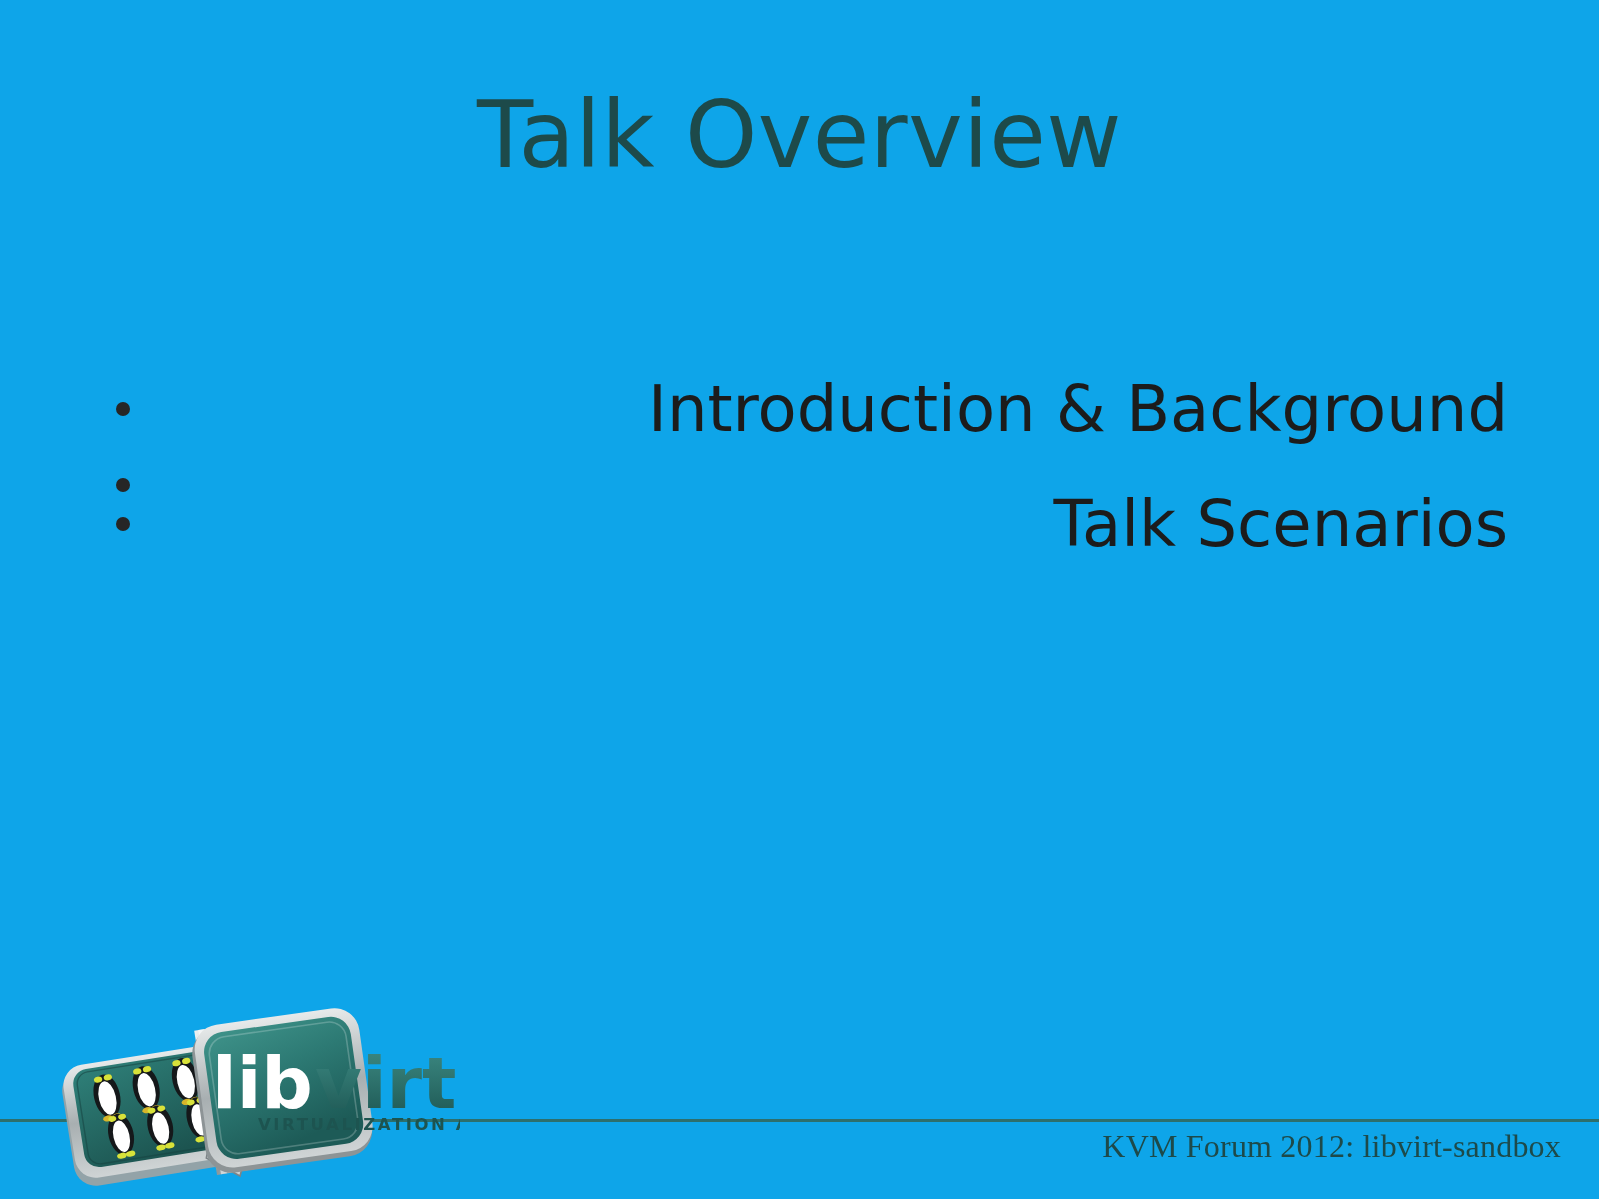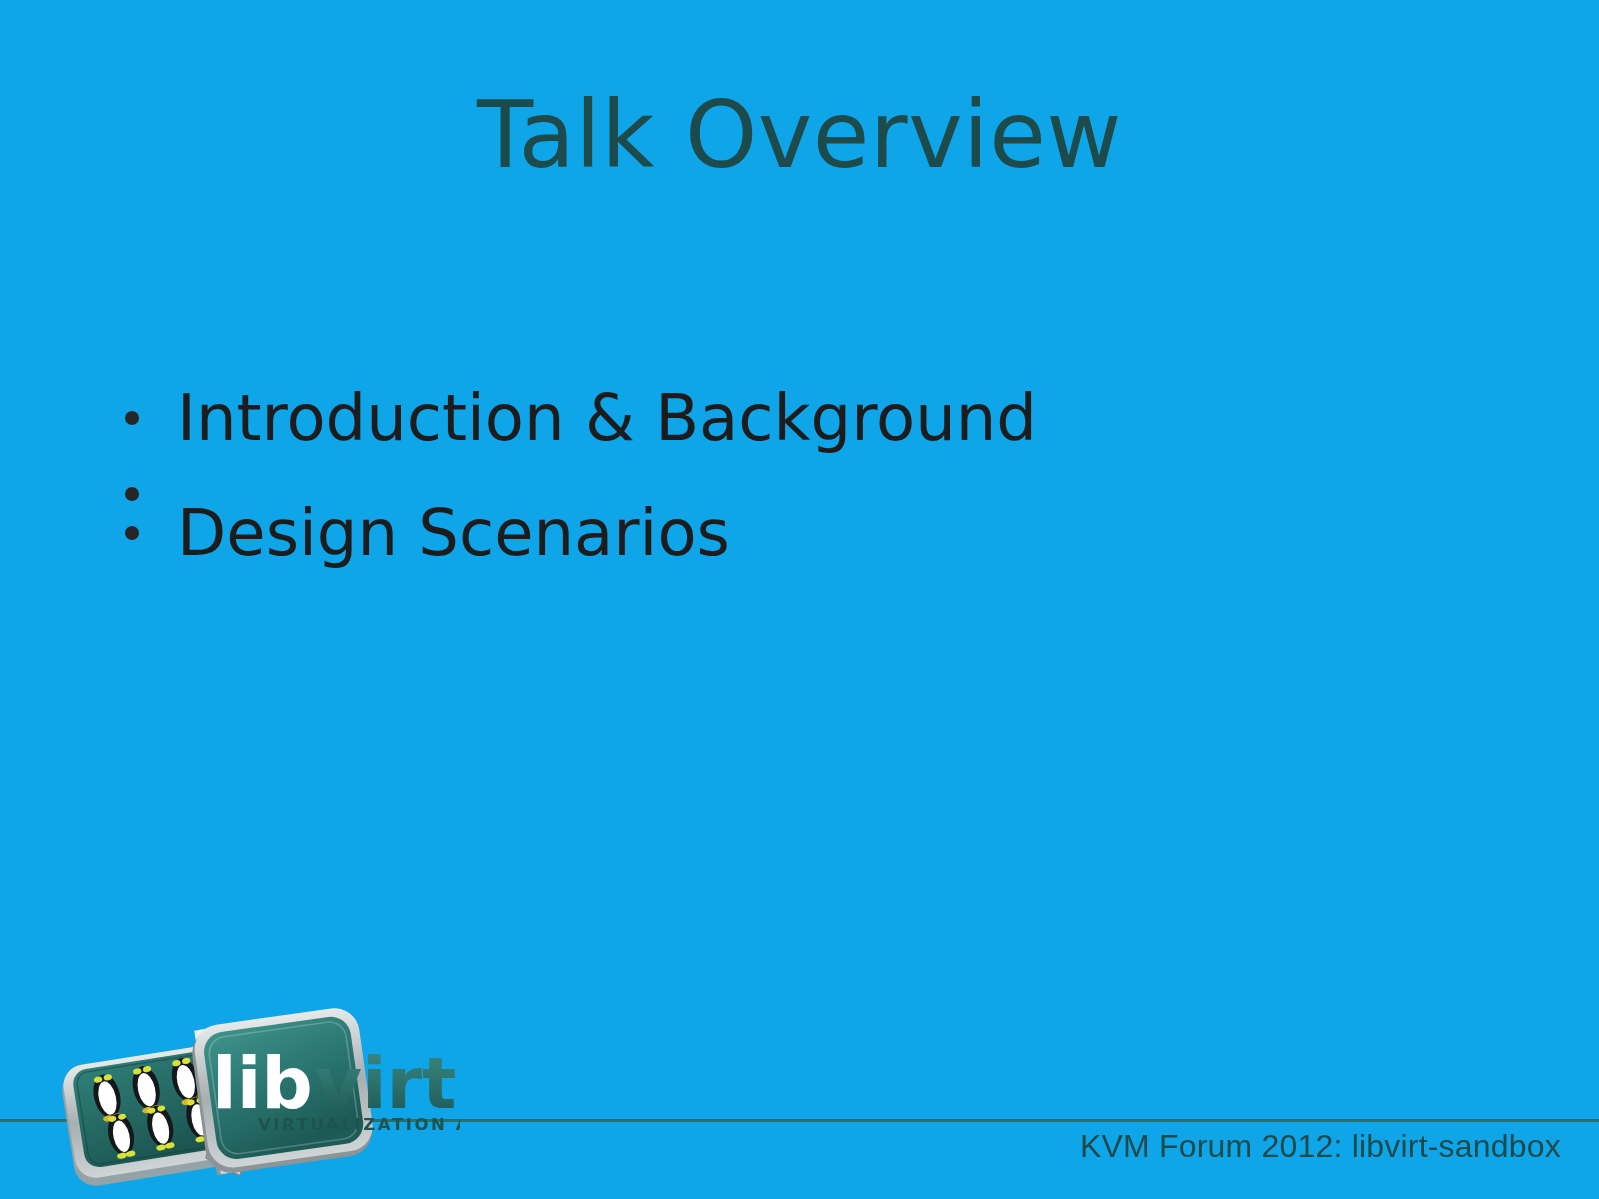--- a/index.html
+++ b/index.html
@@ -34,23 +34,24 @@
     letter-spacing: 0.5px;
     white-space: nowrap;
   }
 
   
   #bullet-list {
     position: absolute;
     left: 108px;
     top: 370px;
     width: 1400px;
-    margin: 9px;
+    margin: 0;
     padding: 0;
     list-style: none;
+    text-align: right;
   }
   .bullet-item {
     position: relative;
     padding-left: 60px;
     margin: 0 0 37px 0;
     font-family: "DejaVu Sans", "Liberation Sans", sans-serif;
     font-size: 64px;
     font-weight: 400;
     line-height: 1.22;
     color: #1c1c1c;
@@ -75,21 +76,21 @@
     width: 1599px;
     height: 3px;
     background: #2d6f6d;
   }
 
   
   #footer-text {
     position: absolute;
     right: 38px;
     top: 1128px;
-    font-family: Liberation Sans, sans-serif;
+    font-family: Liberation Serif, serif;
     font-size: 32px;
     font-weight: 400;
     color: #1d4a4a;
     white-space: nowrap;
     letter-spacing: 0.2px;
   }
 
   
   #logo {
     position: absolute;
@@ -111,21 +112,21 @@
   <ul id="bullet-list">
     <li class="bullet-item">
       <span class="bullet-dot"></span>
       <span>Introduction &amp; Background</span>
     </li>
     <li class="bullet-item">
       <span class="bullet-dot"></span>
     </li>
     <li class="bullet-item">
       <span class="bullet-dot"></span>
-      <span>Design Scenarios</span>
+      <span>Talk Scenarios</span>
     </li>
   </ul>
 
   <div id="footer-rule"></div>
 
   <div id="footer-text">KVM Forum 2012: libvirt-sandbox</div>
 
   <div id="logo">
     <svg width="400" height="199" viewBox="0 0 400 199" xmlns="http://www.w3.org/2000/svg">
       <defs>

